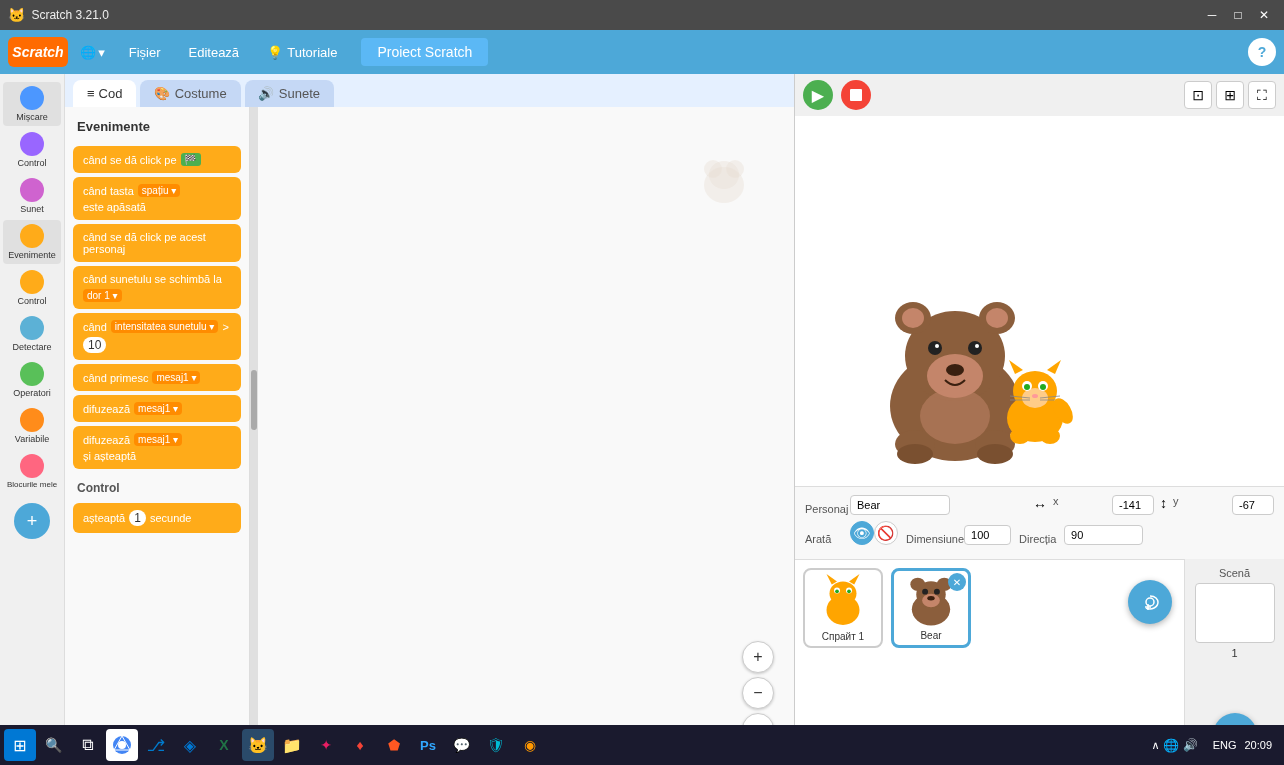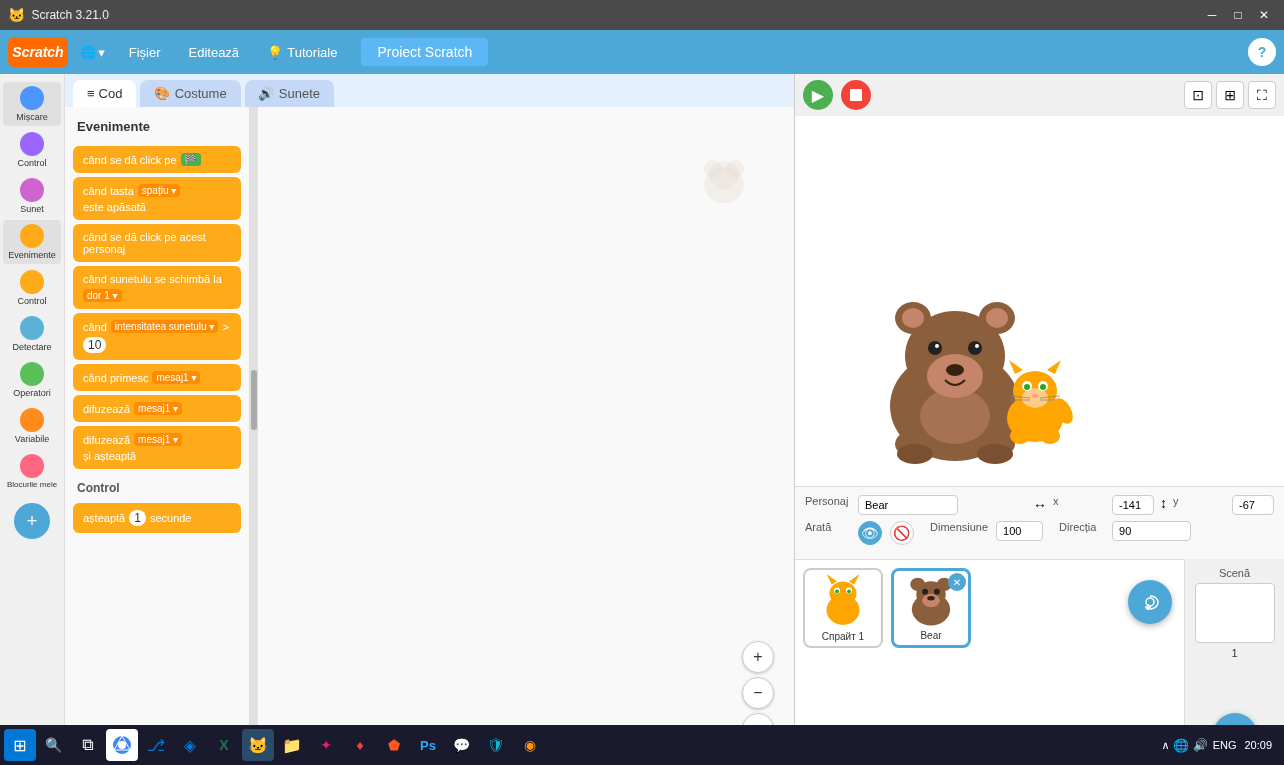--- a/index.html
+++ b/index.html
@@ -248,22 +248,21 @@
     }
 
     
     #sprite-props {
       padding: 8px 10px;
       background: #f8f8f8;
       border-top: 1px solid #ddd;
     }
     .prop-row {
       display: flex;
-      align-items: flex-start;
-      gap: 8px;
+      align-items: flex-end;
       margin-bottom: 6px;
     }
     .prop-label { font-size: 11px; color: #555; min-width: 45px; }
     .prop-input {
       border: 1px solid #ccc;
       border-radius: 4px;
       padding: 3px 6px;
       font-size: 11px;
       background: white;
     }
@@ -763,16 +762,16 @@
   <div class="task-icon" style="color:#ff5722;font-size:14px;">⬟</div>
   <div class="task-icon" style="color:#31a8ff;font-size:13px;font-weight:bold;">Ps</div>
   <div class="task-icon" style="color:#00aff0;font-size:14px;">💬</div>
   <div class="task-icon" style="color:#00bcd4;font-size:14px;">🛡</div>
   <div class="task-icon" style="color:#ff9800;font-size:14px;">◉</div>
   <div class="task-spacer"></div>
   <div class="task-tray">
     <span style="cursor:pointer;">∧</span>
     <span style="font-size:13px;">🌐</span>
     <span style="font-size:12px;">🔊</span>
-    <span style="margin-left:0;">ENG</span>
+    <span style="margin-left:10px;">ENG</span>
     <span style="margin-left:4px;">20:09</span>
   </div>
 </div>
 
 </body></html>

